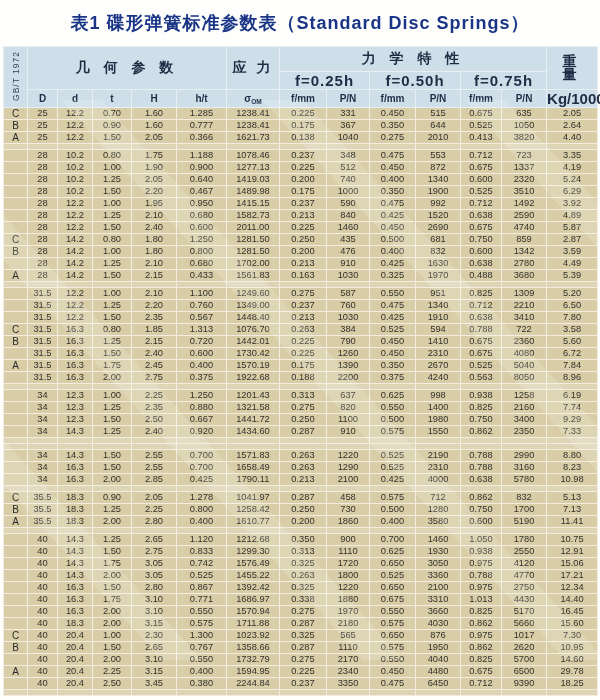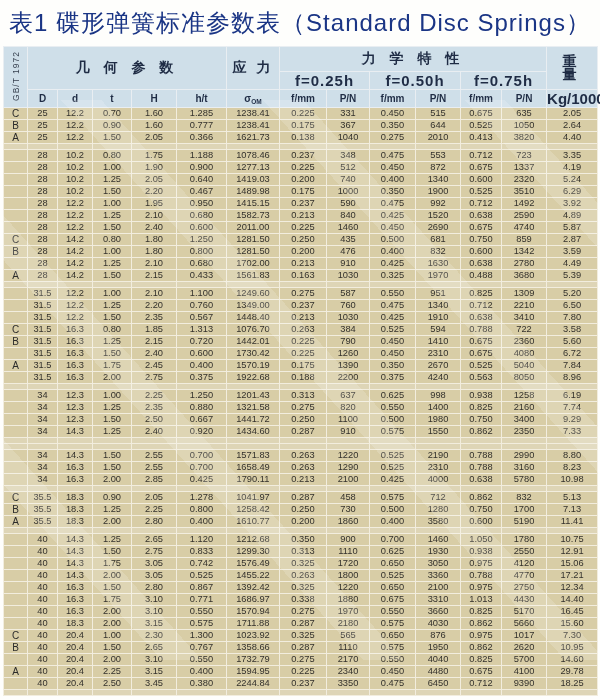--- a/index.html
+++ b/index.html
@@ -4,21 +4,21 @@
 <style>
   html,body{margin:0;padding:0;}
   body{
     width:600px;height:700px;background:#ffffff;
     font-family:"Liberation Sans","DejaVu Sans",sans-serif;
     -webkit-font-smoothing:antialiased;
   }
   .page{position:relative;width:600px;height:700px;overflow:hidden;background:#fefefc;}
   .title-bar{
     height:46px;display:flex;align-items:center;justify-content:center;
-    font-weight:normal;font-size:24px;letter-spacing:1px;color:#1a3585;
+    font-weight:bold;font-size:18px;letter-spacing:1px;color:#1a3585;
   }
   table.spring{
     border-collapse:collapse;table-layout:fixed;width:594px;margin:0 3px;
   }
   
   thead th{
     background:#cfdfe9;color:#1f2c45;font-weight:bold;
     border:1px solid #e9eef2;padding:0;text-align:center;vertical-align:middle;
   }
   tr.h1 th{height:24px;font-size:14px;letter-spacing:5px;}
@@ -914,21 +914,21 @@
           <td>20.4</td>
           <td>2.25</td>
           <td>3.15</td>
           <td>0.400</td>
           <td>1594.95</td>
           <td>0.225</td>
           <td>2340</td>
           <td>0.450</td>
           <td>4480</td>
           <td>0.675</td>
-          <td>4100</td>
+          <td>6500</td>
           <td>29.78</td>
         </tr>
         <tr>
           <td class="grade"></td>
           <td>40</td>
           <td>20.4</td>
           <td>2.50</td>
           <td>3.45</td>
           <td>0.380</td>
           <td>2244.84</td>

